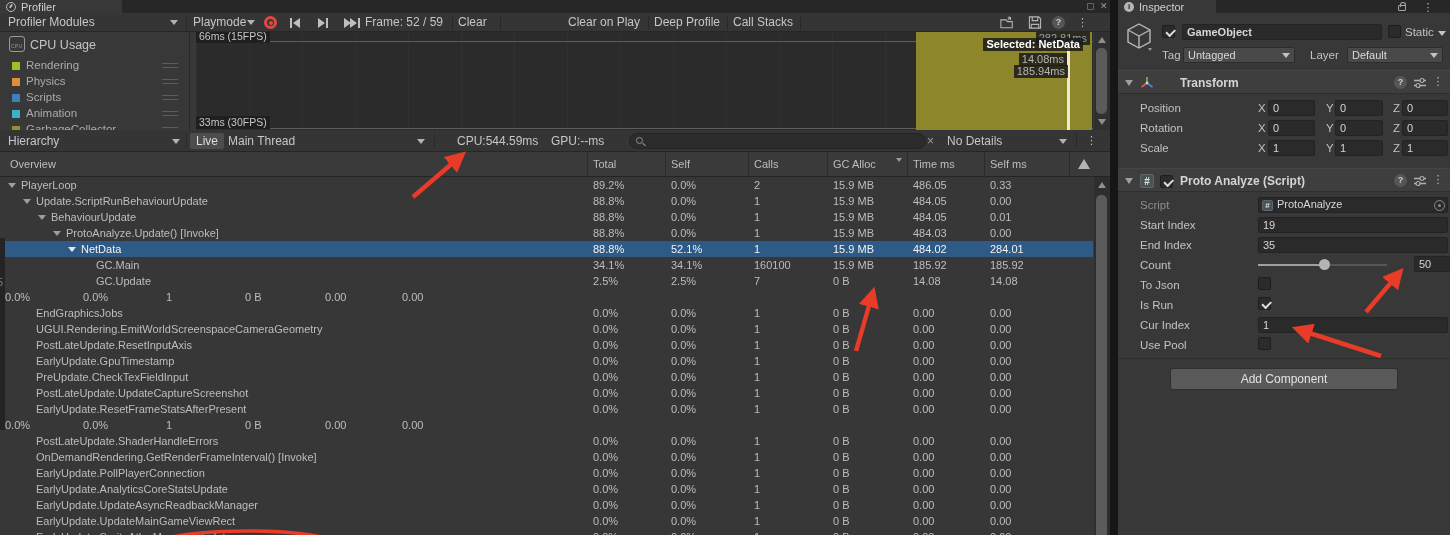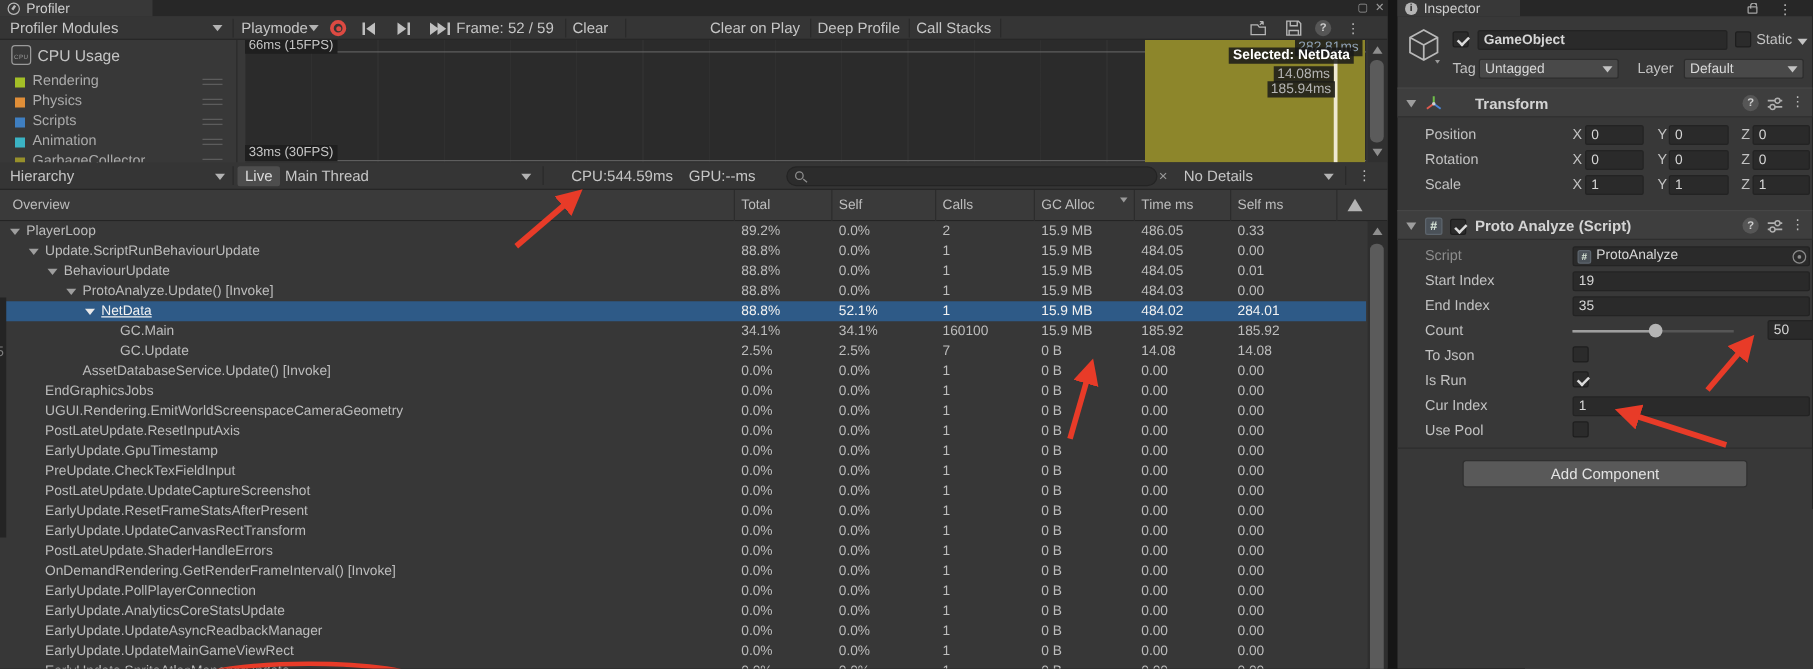--- a/index.html
+++ b/index.html
@@ -282,21 +282,21 @@
         <div class="trow">
           <div class="cell cname"><span class="treearrow" style="left: 53px;"></span><span style="padding-left: 66px; display: inline-block;">ProtoAnalyze.Update() [Invoke]</span></div>
           <div class="cell" style="width: 78px;">88.8%</div>
           <div class="cell" style="width: 83px;">0.0%</div>
           <div class="cell" style="width: 79px;">1</div>
           <div class="cell" style="width: 80px;">15.9 MB</div>
           <div class="cell" style="width: 77px;">484.03</div>
           <div class="cell" style="width: 85px;">0.00</div>
         </div>
         <div class="trow selected">
-          <div class="cell cname"><span class="treearrow" style="left: 68px;"></span><span style="padding-left: 81px; display: inline-block; text-decoration: underline;">NetData</span></div>
+          <div class="cell cname"><span class="treearrow" style="left: 68px;"></span><span style="padding-left: 81px; display: inline-block;">NetData</span></div>
           <div class="cell" style="width: 78px;">88.8%</div>
           <div class="cell" style="width: 83px;">52.1%</div>
           <div class="cell" style="width: 79px;">1</div>
           <div class="cell" style="width: 80px;">15.9 MB</div>
           <div class="cell" style="width: 77px;">484.02</div>
           <div class="cell" style="width: 85px;">284.01</div>
         </div>
         <div class="trow">
           <div class="cell cname"><span style="padding-left: 96px; display: inline-block;">GC.Main</span></div>
           <div class="cell" style="width: 78px;">34.1%</div>
@@ -309,21 +309,20 @@
         <div class="trow">
           <div class="cell cname"><span style="padding-left: 96px; display: inline-block;">GC.Update</span></div>
           <div class="cell" style="width: 78px;">2.5%</div>
           <div class="cell" style="width: 83px;">2.5%</div>
           <div class="cell" style="width: 79px;">7</div>
           <div class="cell" style="width: 80px;">0 B</div>
           <div class="cell" style="width: 77px;">14.08</div>
           <div class="cell" style="width: 85px;">14.08</div>
         </div>
         <div class="trow">
-          <div class="cell cname"><span style="padding-left: 66px; display: inline-block;">AssetDatabaseService.Update() [Invoke]</span></div>
           <div class="cell" style="width: 78px;">0.0%</div>
           <div class="cell" style="width: 83px;">0.0%</div>
           <div class="cell" style="width: 79px;">1</div>
           <div class="cell" style="width: 80px;">0 B</div>
           <div class="cell" style="width: 77px;">0.00</div>
           <div class="cell" style="width: 85px;">0.00</div>
         </div>
         <div class="trow">
           <div class="cell cname"><span style="padding-left: 36px; display: inline-block;">EndGraphicsJobs</span></div>
           <div class="cell" style="width: 78px;">0.0%</div>
@@ -381,21 +380,20 @@
         <div class="trow">
           <div class="cell cname"><span style="padding-left: 36px; display: inline-block;">EarlyUpdate.ResetFrameStatsAfterPresent</span></div>
           <div class="cell" style="width: 78px;">0.0%</div>
           <div class="cell" style="width: 83px;">0.0%</div>
           <div class="cell" style="width: 79px;">1</div>
           <div class="cell" style="width: 80px;">0 B</div>
           <div class="cell" style="width: 77px;">0.00</div>
           <div class="cell" style="width: 85px;">0.00</div>
         </div>
         <div class="trow">
-          <div class="cell cname"><span style="padding-left: 36px; display: inline-block;">EarlyUpdate.UpdateCanvasRectTransform</span></div>
           <div class="cell" style="width: 78px;">0.0%</div>
           <div class="cell" style="width: 83px;">0.0%</div>
           <div class="cell" style="width: 79px;">1</div>
           <div class="cell" style="width: 80px;">0 B</div>
           <div class="cell" style="width: 77px;">0.00</div>
           <div class="cell" style="width: 85px;">0.00</div>
         </div>
         <div class="trow">
           <div class="cell cname"><span style="padding-left: 36px; display: inline-block;">PostLateUpdate.ShaderHandleErrors</span></div>
           <div class="cell" style="width: 78px;">0.0%</div>

